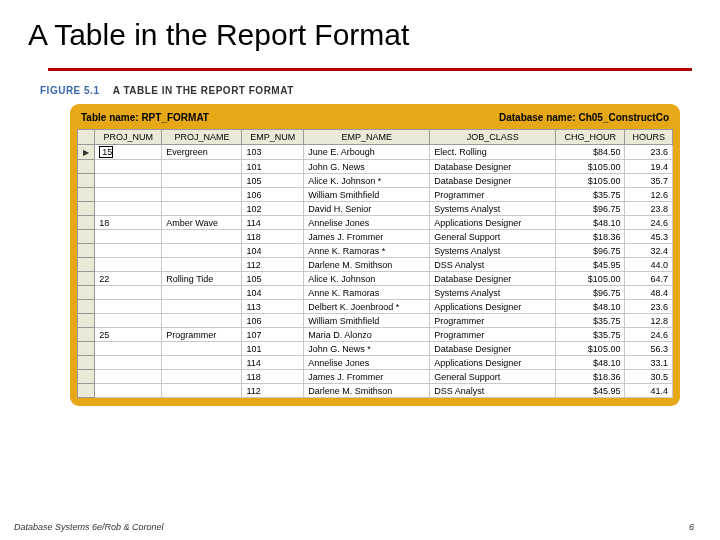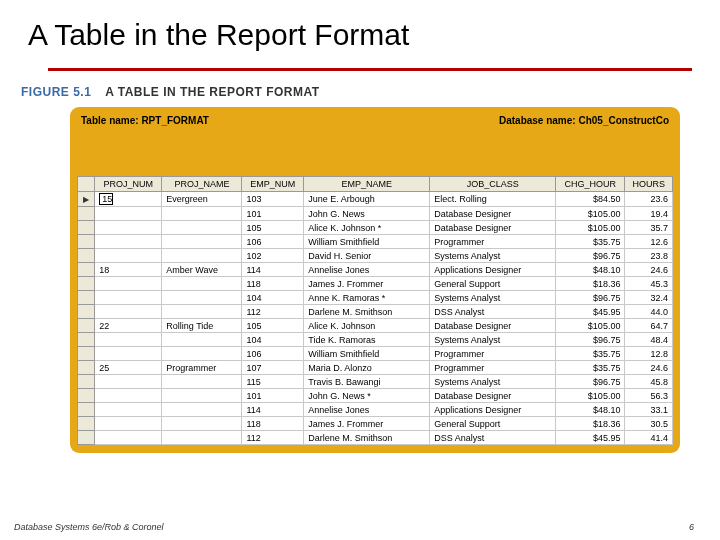--- a/index.html
+++ b/index.html
@@ -1,24 +1,24 @@
 <!DOCTYPE html>
 <html><head>
 <meta charset="utf-8">
 <style>
   * { box-sizing: border-box; margin: 0; padding: 0; }
   body { width: 720px; height: 540px; background: #fff; font-family: Verdana, Geneva, sans-serif; position: relative; overflow: hidden; }
   .slide-title { font-size: 30px; padding: 18px 0 6px 28px; color: #000; font-weight: normal; }
   .redbar { height: 3px; background: #b00000; margin: 10px 28px 0 48px; }
-  .figlabel { font-size: 12px; color: #555; padding: 14px 0 4px 21px; letter-spacing: .5px; }
+  .figlabel { font-size: 10px; color: #555; padding: 14px 0 4px 40px; letter-spacing: .5px; }
   .figlabel .fig { color: #3a6aa8; font-weight: bold; margin-right: 10px; }
   .figlabel .figtitle { font-weight: bold; color: #333; }
   .gold-frame { margin: 4px 40px 0 70px; background: #e6a817; padding: 6px 7px 8px 7px; border-radius: 9px; }
   .meta { display: flex; justify-content: space-between; font-size: 10px; font-weight: bold; color: #000; padding: 2px 4px 6px 4px; }
-  .grid { width: 100%; border-collapse: collapse; background: #ef4444; font-size: 9px; color: #000; margin-top: 44px; }
+  .grid { width: 100%; border-collapse: collapse; background: #ef4444; font-size: 9px; color: #000; }
   .grid th { background: #ece9d8; border: 1px solid #999; padding: 2px 4px; font-weight: normal; text-align: center; white-space: nowrap; }
   .grid td { background: #fff; border: 1px solid #c8c8c8; padding: 1px 4px; white-space: nowrap; height: 14px; }
   .grid td.sel { width: 14px; background: #ece9d8; border: 1px solid #999; text-align: center; font-size: 8px; color: #333; }
   .grid td.num { text-align: right; }
   .grid td.projnum { text-align: left; }
   .grid td.cur-edit { background: #fff; }
   .grid td.cur-edit span { display: inline-block; border: 1px solid #000; padding: 0 0 0 2px; font-size: 9px; }
   .footer { position: absolute; bottom: 8px; left: 14px; right: 26px; display: flex; justify-content: space-between; font-size: 9px; font-style: italic; color: #333; }
   .c-proj { width: 58px; } .c-pname { width: 70px; } .c-emp { width: 48px; }
   .c-ename { width: 110px; } .c-job { width: 110px; } .c-chg { width: 55px; } .c-hrs { width: 40px; }
@@ -151,54 +151,54 @@
           <td>Alice K. Johnson</td>
           <td>Database Designer</td>
           <td class="num">$105.00</td>
           <td class="num">64.7</td>
         </tr>
         <tr>
           <td class="sel"></td>
           <td class="projnum"></td>
           <td></td>
           <td>104</td>
-          <td>Tide K. Ramoras</td>
+          <td>Anne K. Ramoras</td>
           <td>Systems Analyst</td>
           <td class="num">$96.75</td>
           <td class="num">48.4</td>
         </tr>
         <tr>
           <td class="sel"></td>
           <td class="projnum"></td>
           <td></td>
+          <td>113</td>
+          <td>Delbert K. Joenbrood *</td>
+          <td>Applications Designer</td>
+          <td class="num">$48.10</td>
+          <td class="num">23.6</td>
+        </tr>
+        <tr>
+          <td class="sel"></td>
+          <td class="projnum"></td>
+          <td></td>
           <td>106</td>
           <td>William Smithfield</td>
           <td>Programmer</td>
           <td class="num">$35.75</td>
           <td class="num">12.8</td>
         </tr>
         <tr>
           <td class="sel"></td>
           <td class="projnum">25</td>
           <td>Programmer</td>
           <td>107</td>
           <td>Maria D. Alonzo</td>
           <td>Programmer</td>
           <td class="num">$35.75</td>
           <td class="num">24.6</td>
-        </tr>
-        <tr>
-          <td class="sel"></td>
-          <td class="projnum"></td>
-          <td></td>
-          <td>115</td>
-          <td>Travis B. Bawangi</td>
-          <td>Systems Analyst</td>
-          <td class="num">$96.75</td>
-          <td class="num">45.8</td>
         </tr>
         <tr>
           <td class="sel"></td>
           <td class="projnum"></td>
           <td></td>
           <td>101</td>
           <td>John G. News *</td>
           <td>Database Designer</td>
           <td class="num">$105.00</td>
           <td class="num">56.3</td>

